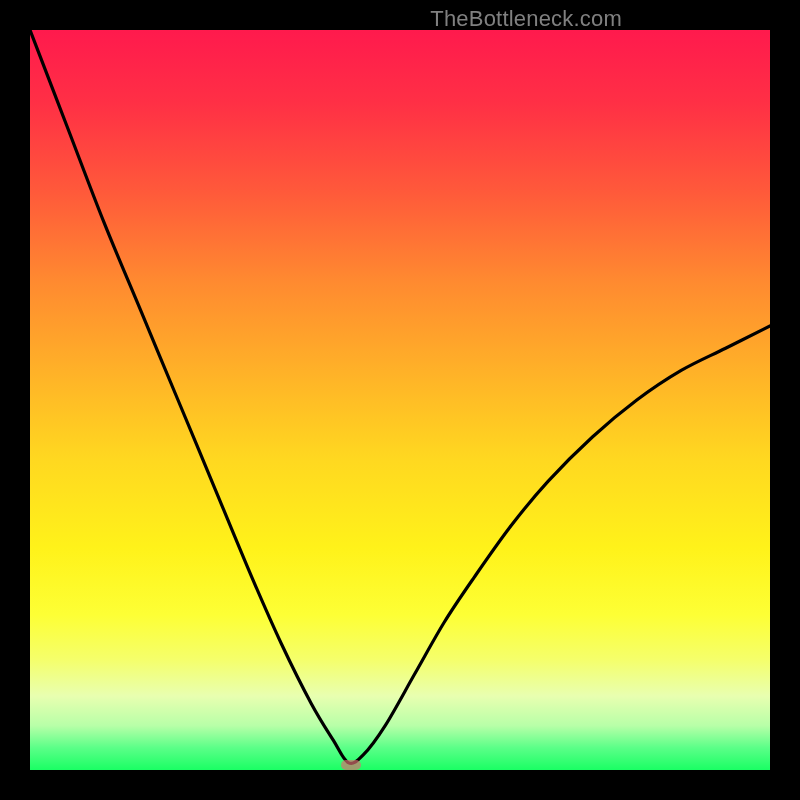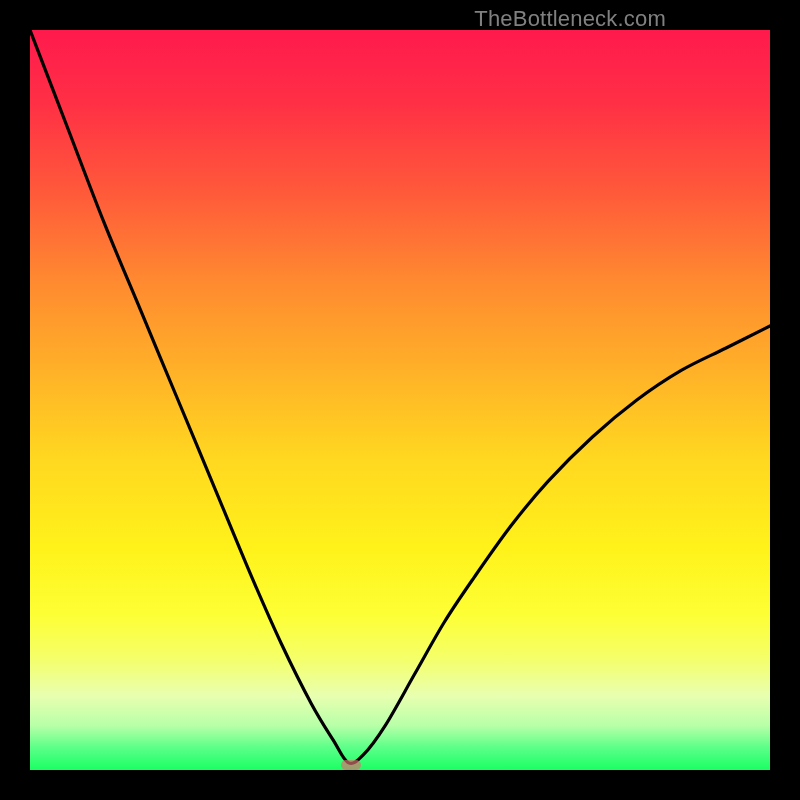--- a/index.html
+++ b/index.html
@@ -9,21 +9,20 @@
     height: 800px;
     overflow: hidden;
     background: #000;
     font-family: Arial, Helvetica, sans-serif;
   }
   .frame {
     position: relative;
     width: 636px;
     height: 800px;
     background: #000;
-    padding-left: 44px;
   }
   .plot-area {
     position: absolute;
     left: 30px;
     top: 30px;
     width: 740px;
     height: 740px;
     background: linear-gradient(
       to bottom,
       #ff1a4d 0%,

